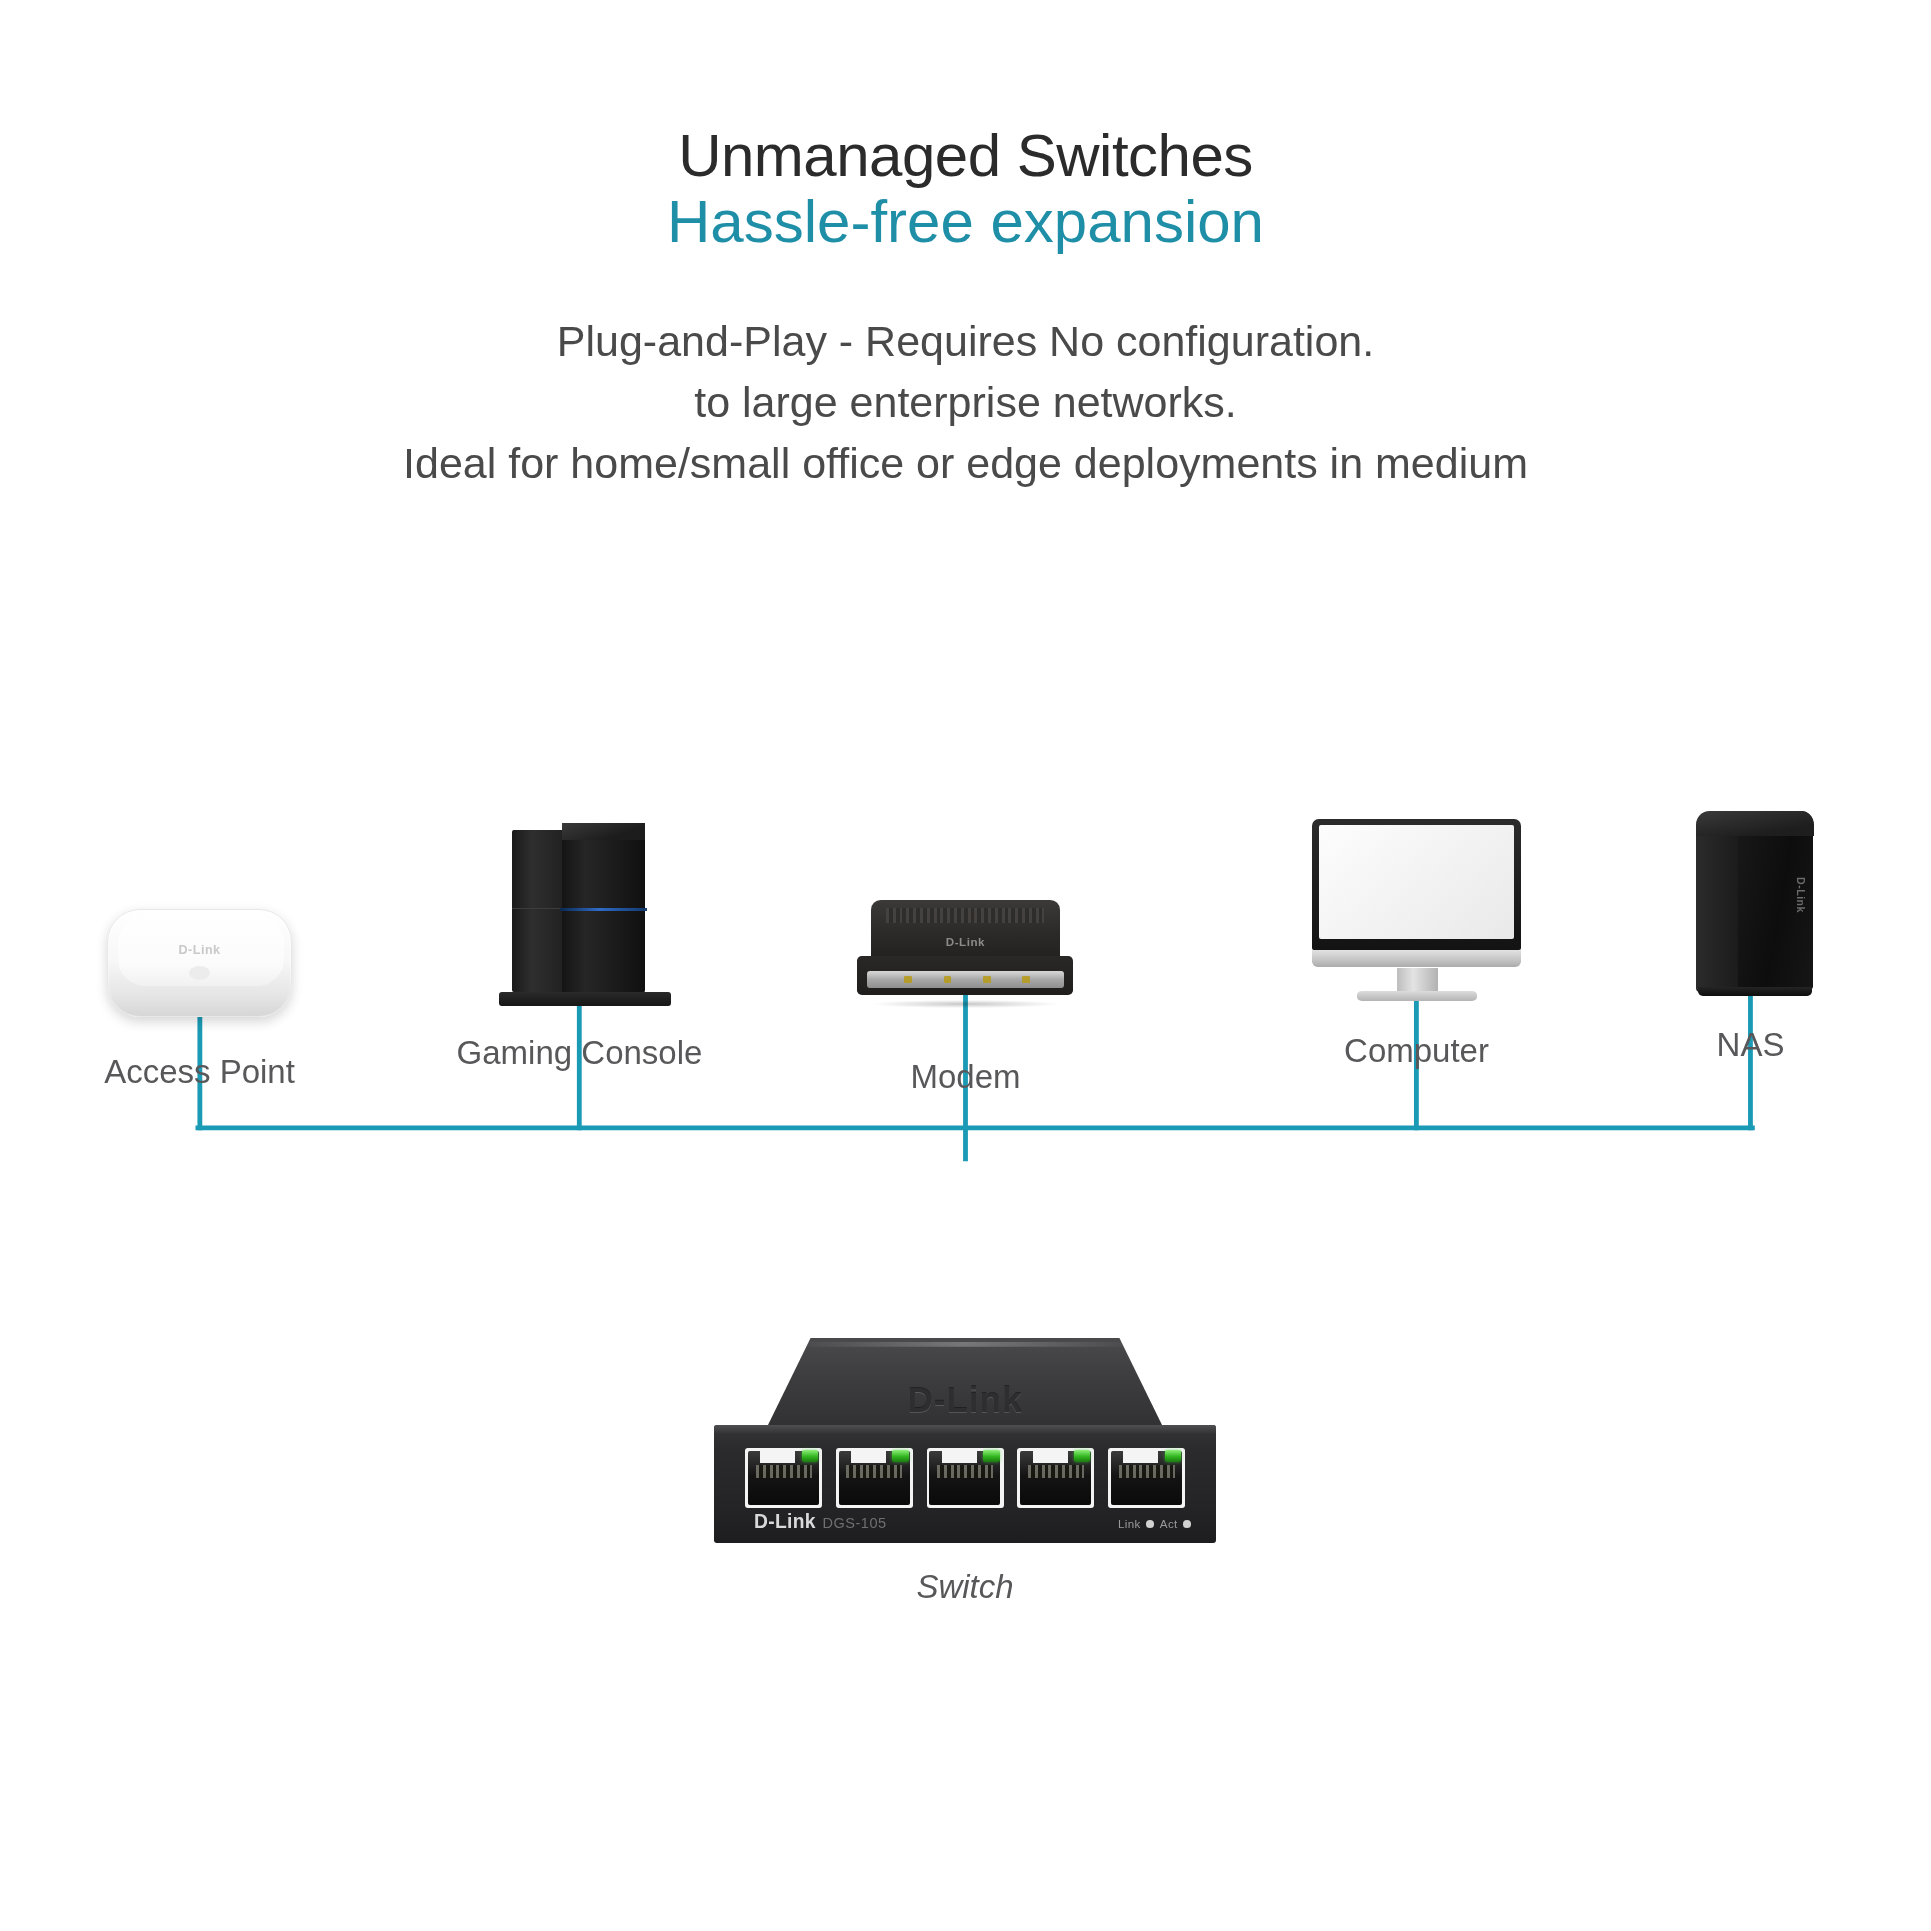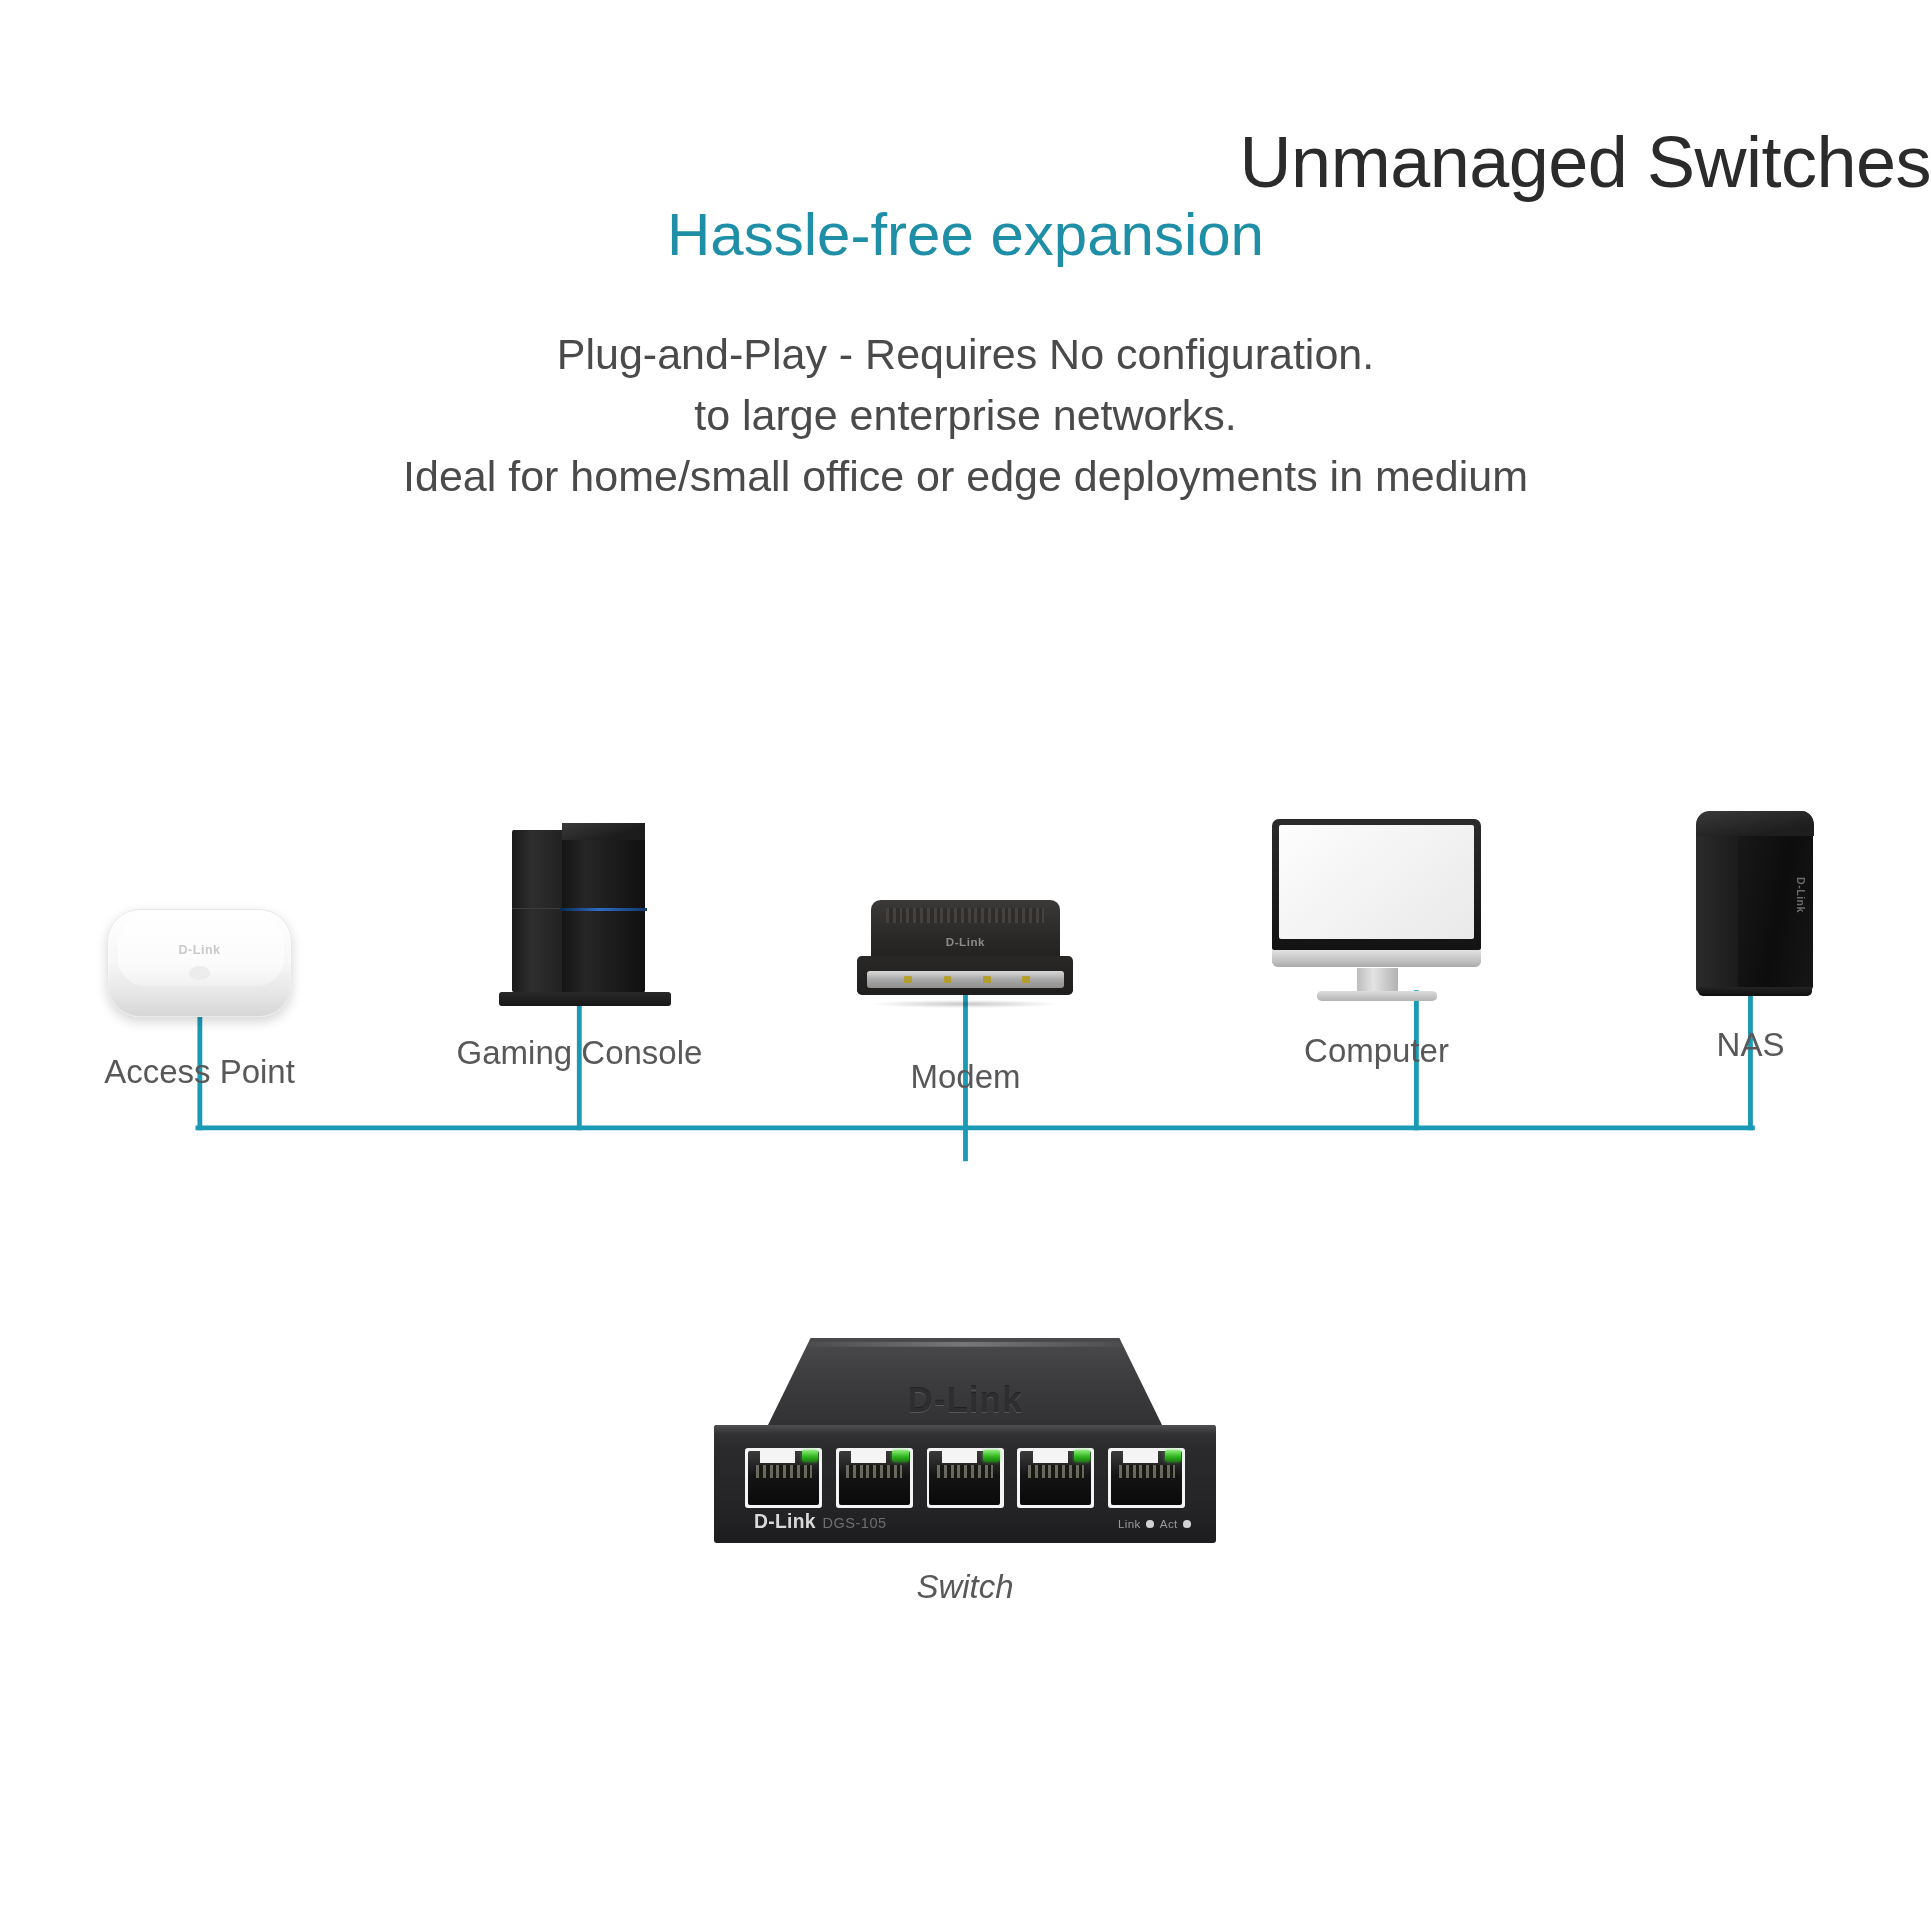--- a/index.html
+++ b/index.html
@@ -22,26 +22,25 @@
   
   .header {
     position: absolute;
     top: 124px;
     left: 0;
     width: 1931px;
     text-align: center;
   }
 
   .title {
-    font-size: 72px;
+    font-size: 60px;
     font-weight: 300;
     letter-spacing: -0.5px;
     color: #2b2b2b;
     line-height: 1.08;
-    text-align: right;
   }
 
   .subtitle {
     font-size: 60px;
     font-weight: 400;
     color: #1f8fa8;
     line-height: 1.1;
   }
 
   .bodytext {
@@ -523,21 +522,21 @@
                 <i></i>
               </div>
             </div>
           </div>
           <div class="md-shadow"></div>
         </div>
       </div>
       <div class="label">Modem</div>
     </div>
 
-    <div class="device" style="left:1251px; top:-60px;">
+    <div class="device" style="left:1291px; top:-60px;">
       <div class="art">
         <div class="cp-wrap">
           <div class="cp-bezel">
             <div class="cp-screen"></div>
           </div>
           <div class="cp-chin"></div>
           <div class="cp-neck"></div>
           <div class="cp-foot"></div>
         </div>
       </div>

